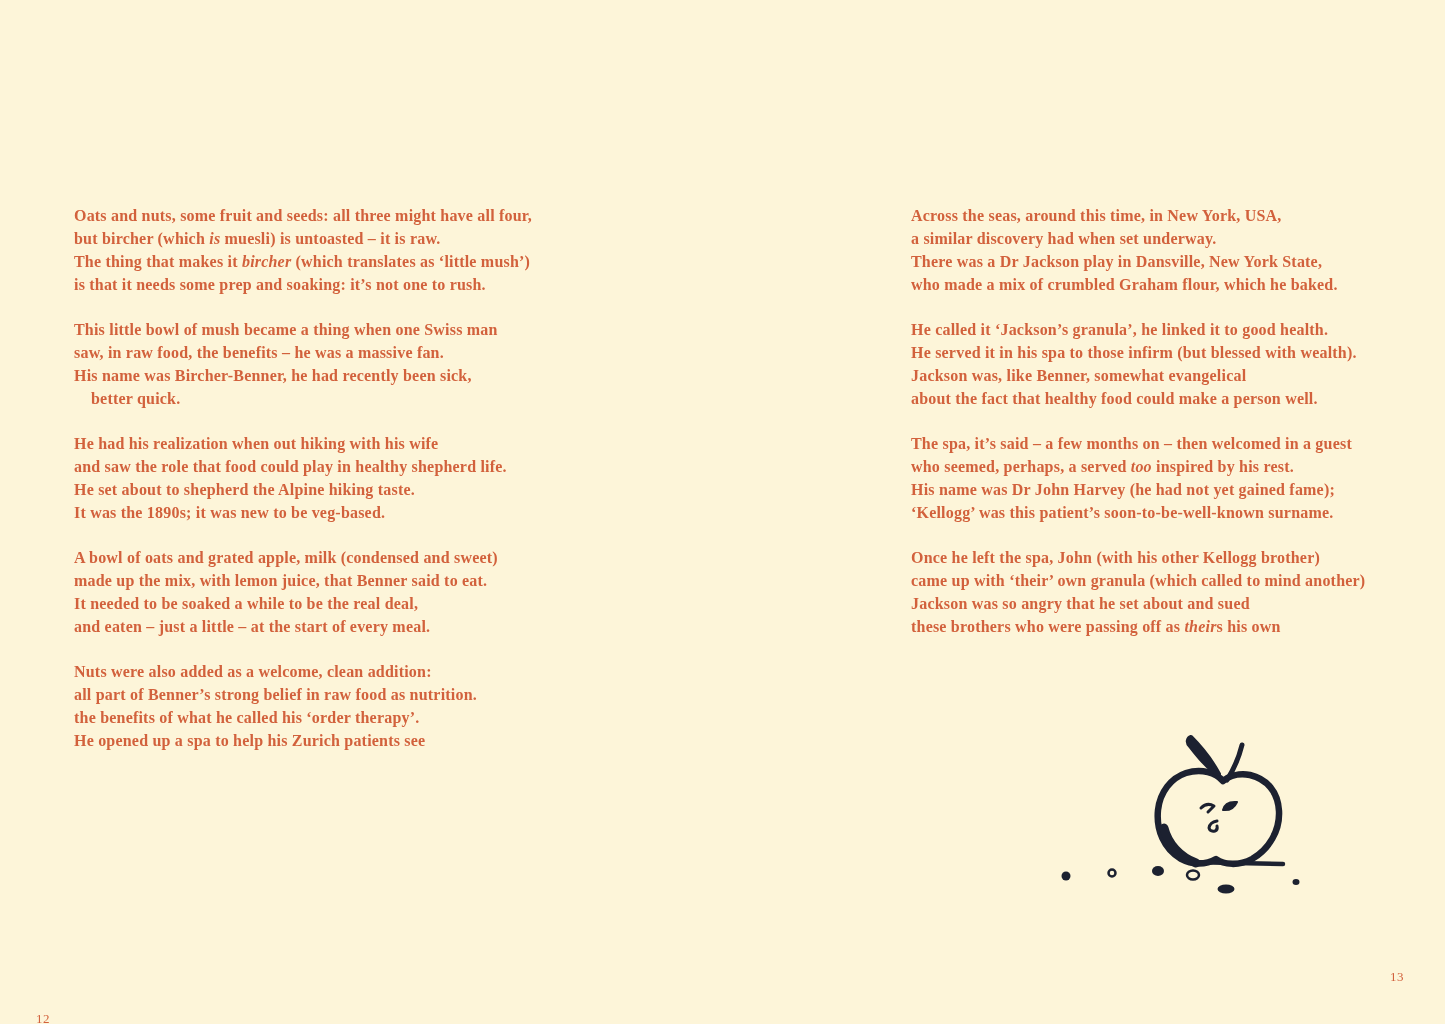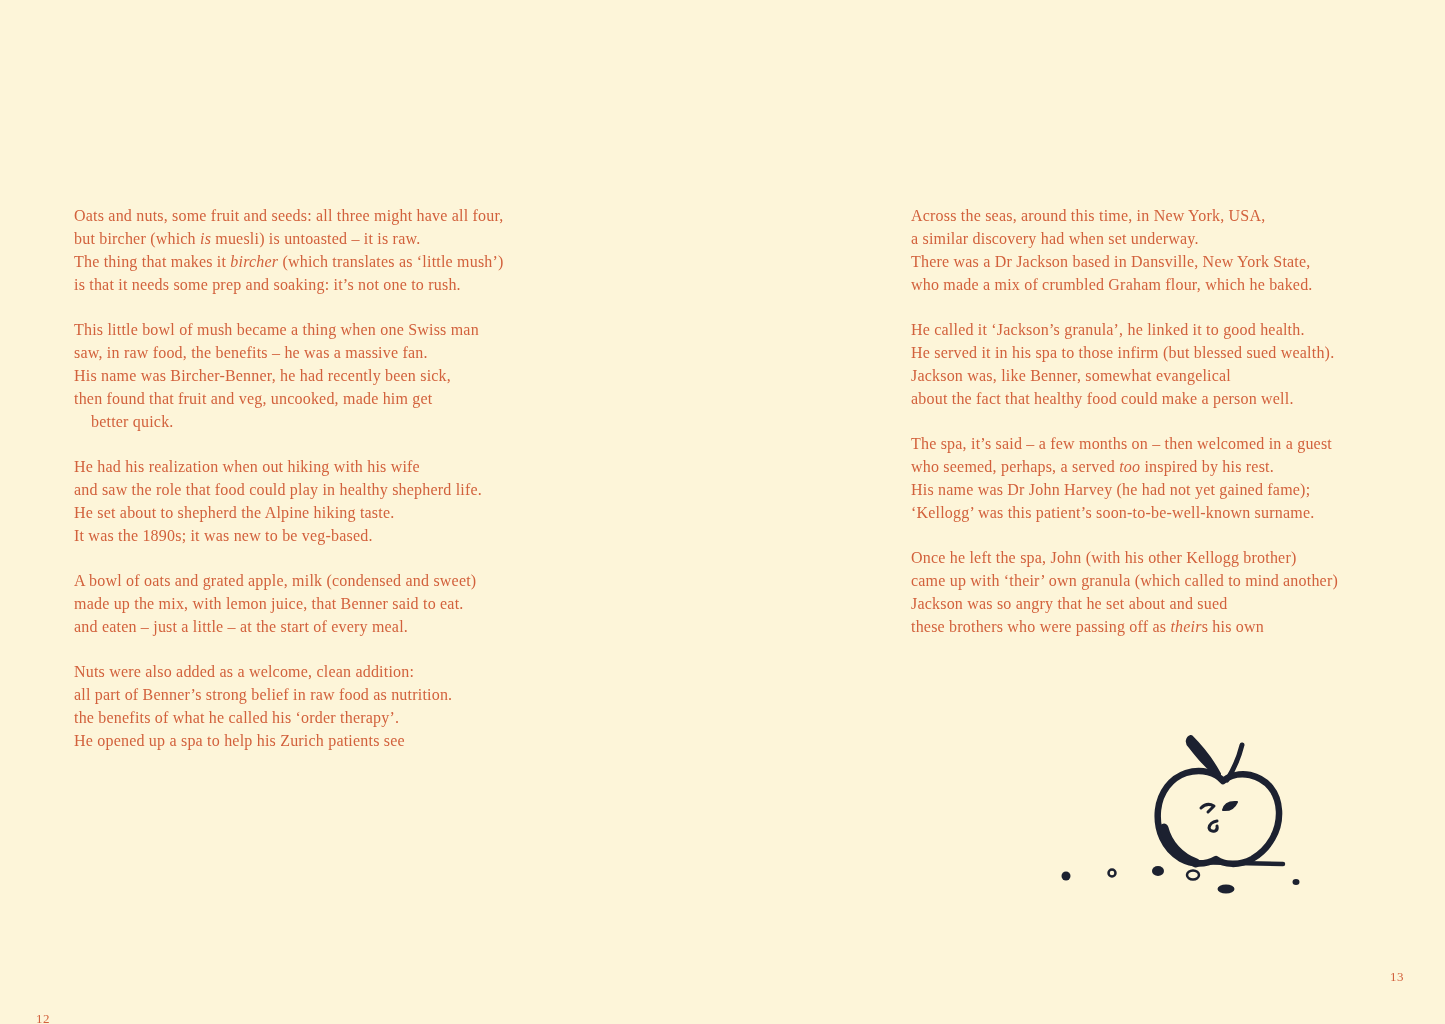--- a/index.html
+++ b/index.html
@@ -11,20 +11,21 @@
     font-family: "Liberation Serif", "DejaVu Serif", serif;
   }
   .poem {
     position: absolute;
     width: 530px;
     top: 204px;
     color: var(--text, #D2613C);
     font-size: 16px;
     line-height: 23px;
     letter-spacing: 0.2px;
+    font-weight: bold;
   }
   .poem-left  { left: 74px; }
   .poem-right { left: 911px; }
   .stanza { margin: 0 0 22px 0; }
   .stanza:last-child { margin-bottom: 0; }
   .line { white-space: nowrap; }
   .line.indent { padding-left: 17px; }
   .line em { font-style: italic; margin-top: 24px; }
   .page-number {
     position: absolute;
@@ -49,52 +50,52 @@
     <div class="stanza">
       <div class="line"><span>Oats and nuts, some fruit and seeds: all three might have all four,</span></div>
       <div class="line"><span>but bircher (which </span><em>is</em><span> muesli) is untoasted – it is raw.</span></div>
       <div class="line"><span>The thing that makes it </span><em>bircher</em><span> (which translates as ‘little mush’)</span></div>
       <div class="line"><span>is that it needs some prep and soaking: it’s not one to rush.</span></div>
     </div>
     <div class="stanza">
       <div class="line"><span>This little bowl of mush became a thing when one Swiss man</span></div>
       <div class="line"><span>saw, in raw food, the benefits – he was a massive fan.</span></div>
       <div class="line"><span>His name was Bircher-Benner, he had recently been sick,</span></div>
-      <div class="line"><span>then found that fruit and veg, uncooked, made him get</span></div>
       <div class="line indent"><span>better quick.</span></div>
     </div>
     <div class="stanza">
       <div class="line"><span>He had his realization when out hiking with his wife</span></div>
       <div class="line"><span>and saw the role that food could play in healthy shepherd life.</span></div>
       <div class="line"><span>He set about to shepherd the Alpine hiking taste.</span></div>
       <div class="line"><span>It was the 1890s; it was new to be veg-based.</span></div>
     </div>
     <div class="stanza">
       <div class="line"><span>A bowl of oats and grated apple, milk (condensed and sweet)</span></div>
       <div class="line"><span>made up the mix, with lemon juice, that Benner said to eat.</span></div>
+      <div class="line"><span>It needed to be soaked a while to be the real deal,</span></div>
       <div class="line"><span>and eaten – just a little – at the start of every meal.</span></div>
     </div>
     <div class="stanza">
       <div class="line"><span>Nuts were also added as a welcome, clean addition:</span></div>
       <div class="line"><span>all part of Benner’s strong belief in raw food as nutrition.</span></div>
       <div class="line"><span>the benefits of what he called his ‘order therapy’.</span></div>
       <div class="line"><span>He opened up a spa to help his Zurich patients see</span></div>
     </div>
   </div>
 
 <div class="poem poem-right">
     <div class="stanza">
       <div class="line"><span>Across the seas, around this time, in New York, USA,</span></div>
       <div class="line"><span>a similar discovery had when set underway.</span></div>
-      <div class="line"><span>There was a Dr Jackson based in Dansville, New York State,</span></div>
+      <div class="line"><span>There was a Dr Jackson play in Dansville, New York State,</span></div>
       <div class="line"><span>who made a mix of crumbled Graham flour, which he baked.</span></div>
     </div>
     <div class="stanza">
       <div class="line"><span>He called it ‘Jackson’s granula’, he linked it to good health.</span></div>
-      <div class="line"><span>He served it in his spa to those infirm (but blessed sued wealth).</span></div>
+      <div class="line"><span>He served it in his spa to those infirm (but blessed with wealth).</span></div>
       <div class="line"><span>Jackson was, like Benner, somewhat evangelical</span></div>
       <div class="line"><span>about the fact that healthy food could make a person well.</span></div>
     </div>
     <div class="stanza">
       <div class="line"><span>The spa, it’s said – a few months on – then welcomed in a guest</span></div>
       <div class="line"><span>who seemed, perhaps, a served </span><em>too</em><span> inspired by his rest.</span></div>
       <div class="line"><span>His name was Dr John Harvey (he had not yet gained fame);</span></div>
       <div class="line"><span>‘Kellogg’ was this patient’s soon-to-be-well-known surname.</span></div>
     </div>
     <div class="stanza">

